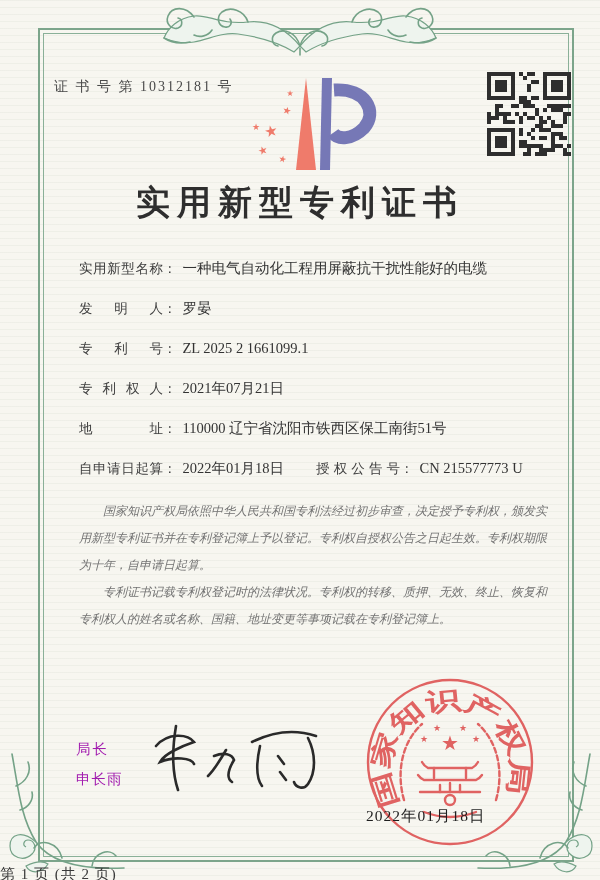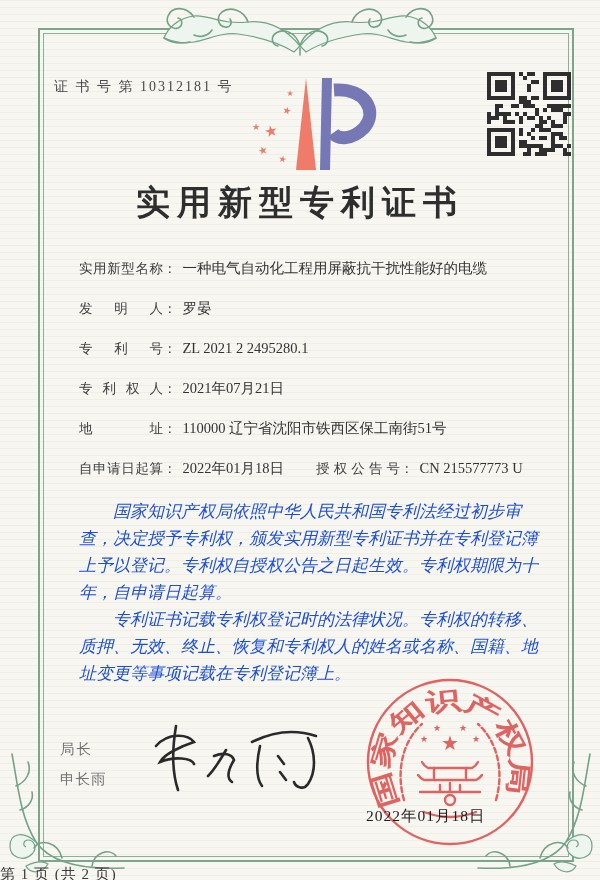--- a/index.html
+++ b/index.html
@@ -39,26 +39,26 @@
   .content{position:absolute;left:56px;right:52px;top:258px;margin-left:23px;}
   .field-row{position:relative;margin-bottom:19px;font-size:14.5px;
     line-height:20px;color:#3a3a3a;white-space:nowrap;}
   .flabel{display:inline-block;width:84px;text-align:justify;
     text-align-last:justify;font-size:13.5px;color:#404040;vertical-align:bottom;}
   .fcolon{display:inline-block;font-size:13.5px;margin-right:6px;color:#404040;}
   .fvalue{font-size:14.5px;color:#333;}
   .grant-first-value{display:inline-block;width:150px;}
   .grant-second{position:absolute;left:237px;top:0;}
 
-  .paras{margin-top:14px;font-size:17px;line-height:27px;color:#1d4ed8;
+  .paras{margin-top:14px;font-size:12px;line-height:27px;color:#737373;
     font-style:italic;}
   .paras p{margin:0;text-indent:2em;}
 
-  .signer{position:absolute;left:60px;top:740px;font-size:14.5px;
-    color:#737373;letter-spacing:2px;}
+  .signer{position:absolute;left:76px;top:740px;font-size:14.5px;
+    color:#a21caf;letter-spacing:2px;}
   .signer .sname{margin-top:11px;letter-spacing:1px;}
   .signature{position:absolute;left:148px;top:720px;width:185px;height:82px;}
 
   .seal{position:absolute;left:360px;top:670px;width:180px;height:180px;
     opacity:0.88;}
   .seal-date{position:absolute;left:366px;top:806px;font-size:15.5px;
     letter-spacing:1px;color:#1e1e1e;z-index:5;font-weight:500;}
 
   .footer{position:absolute;left:0;right:0;top:865px;text-align:left;
     font-size:15px;color:#3a3a3a;letter-spacing:1px;}
@@ -353,21 +353,21 @@
 <div class="title">实用新型专利证书</div>
 
 <div class="content">
   <div class="field-row">
     <span class="flabel">实用新型名称</span><span class="fcolon">：</span><span class="fvalue">一种电气自动化工程用屏蔽抗干扰性能好的电缆</span>
   </div>
   <div class="field-row">
     <span class="flabel">发明人</span><span class="fcolon">：</span><span class="fvalue">罗晏</span>
   </div>
   <div class="field-row">
-    <span class="flabel">专利号</span><span class="fcolon">：</span><span class="fvalue">ZL 2021 2 2495280.1</span>
+    <span class="flabel">专利号</span><span class="fcolon">：</span><span class="fvalue">ZL 2025 2 1661099.1</span>
   </div>
   <div class="field-row">
     <span class="flabel">专利权人</span><span class="fcolon">：</span><span class="fvalue">2021年07月21日</span>
   </div>
   <div class="field-row">
     <span class="flabel">地址</span><span class="fcolon">：</span><span class="fvalue">110000 辽宁省沈阳市铁西区保工南街51号</span>
   </div>
   <div class="field-row">
     <span class="flabel">自申请日起算</span><span class="fcolon">：</span><span class="fvalue grant-first-value">2022年01月18日</span>
     <span class="grant-second">

